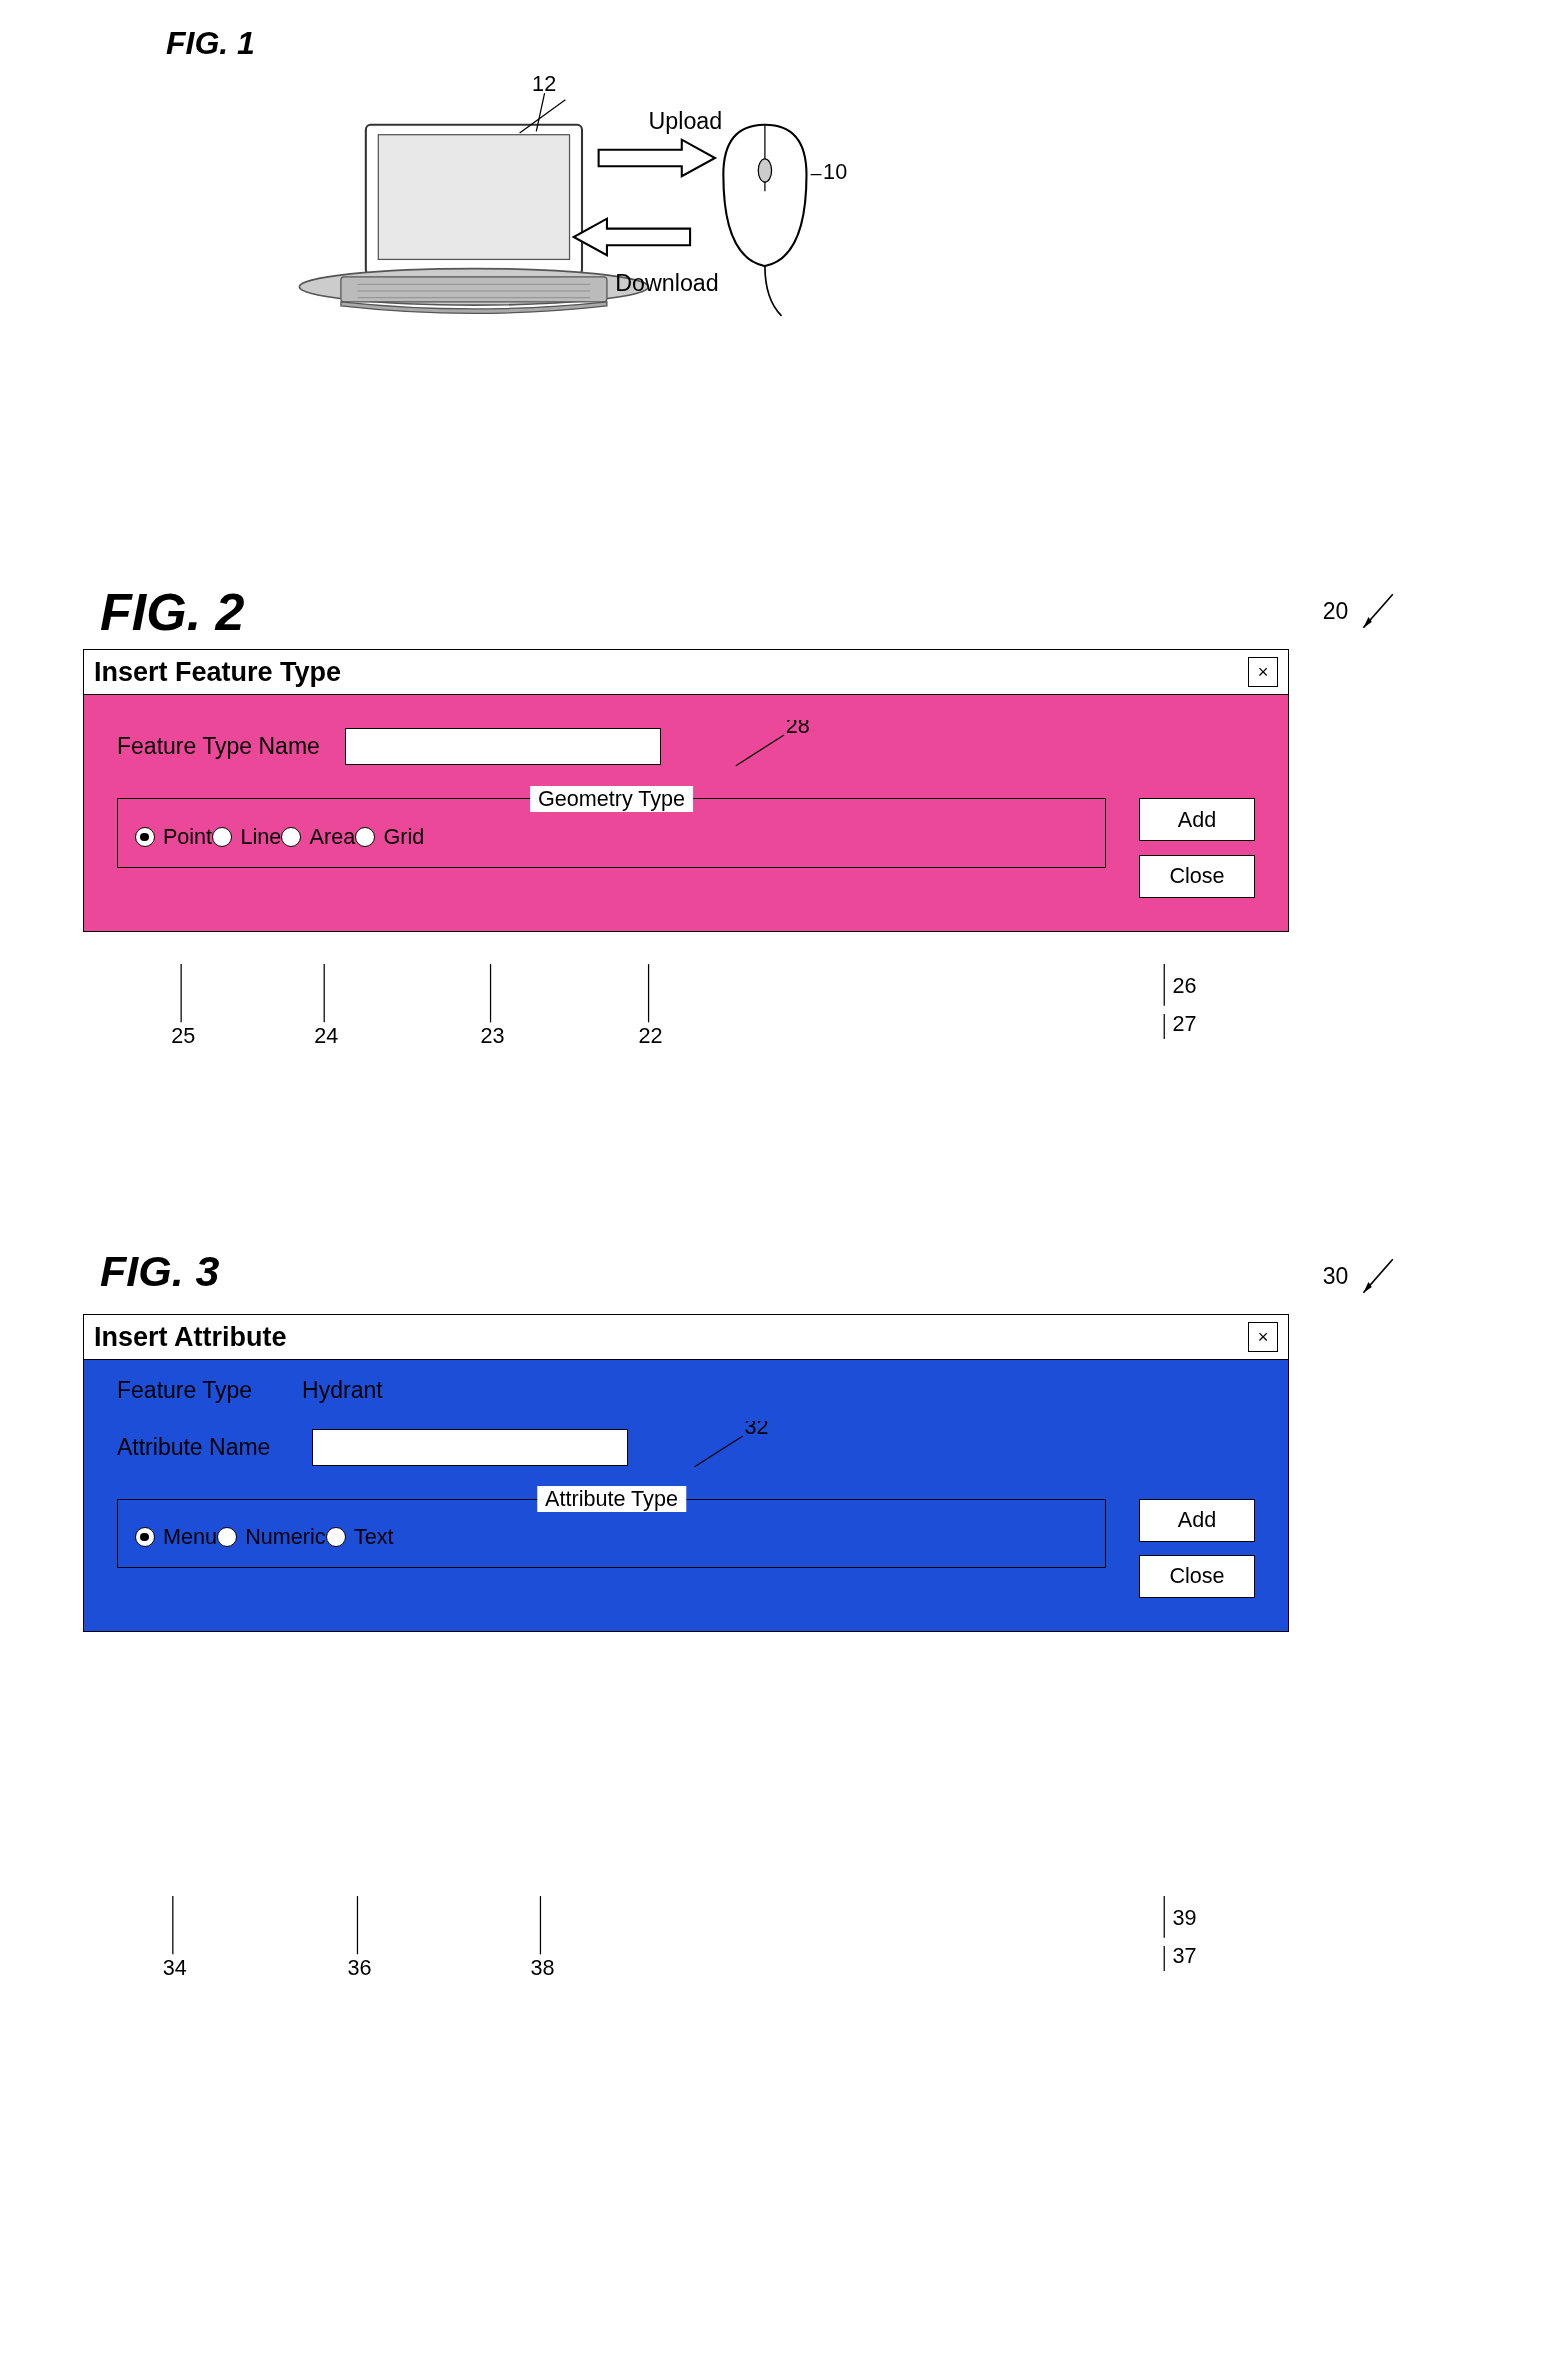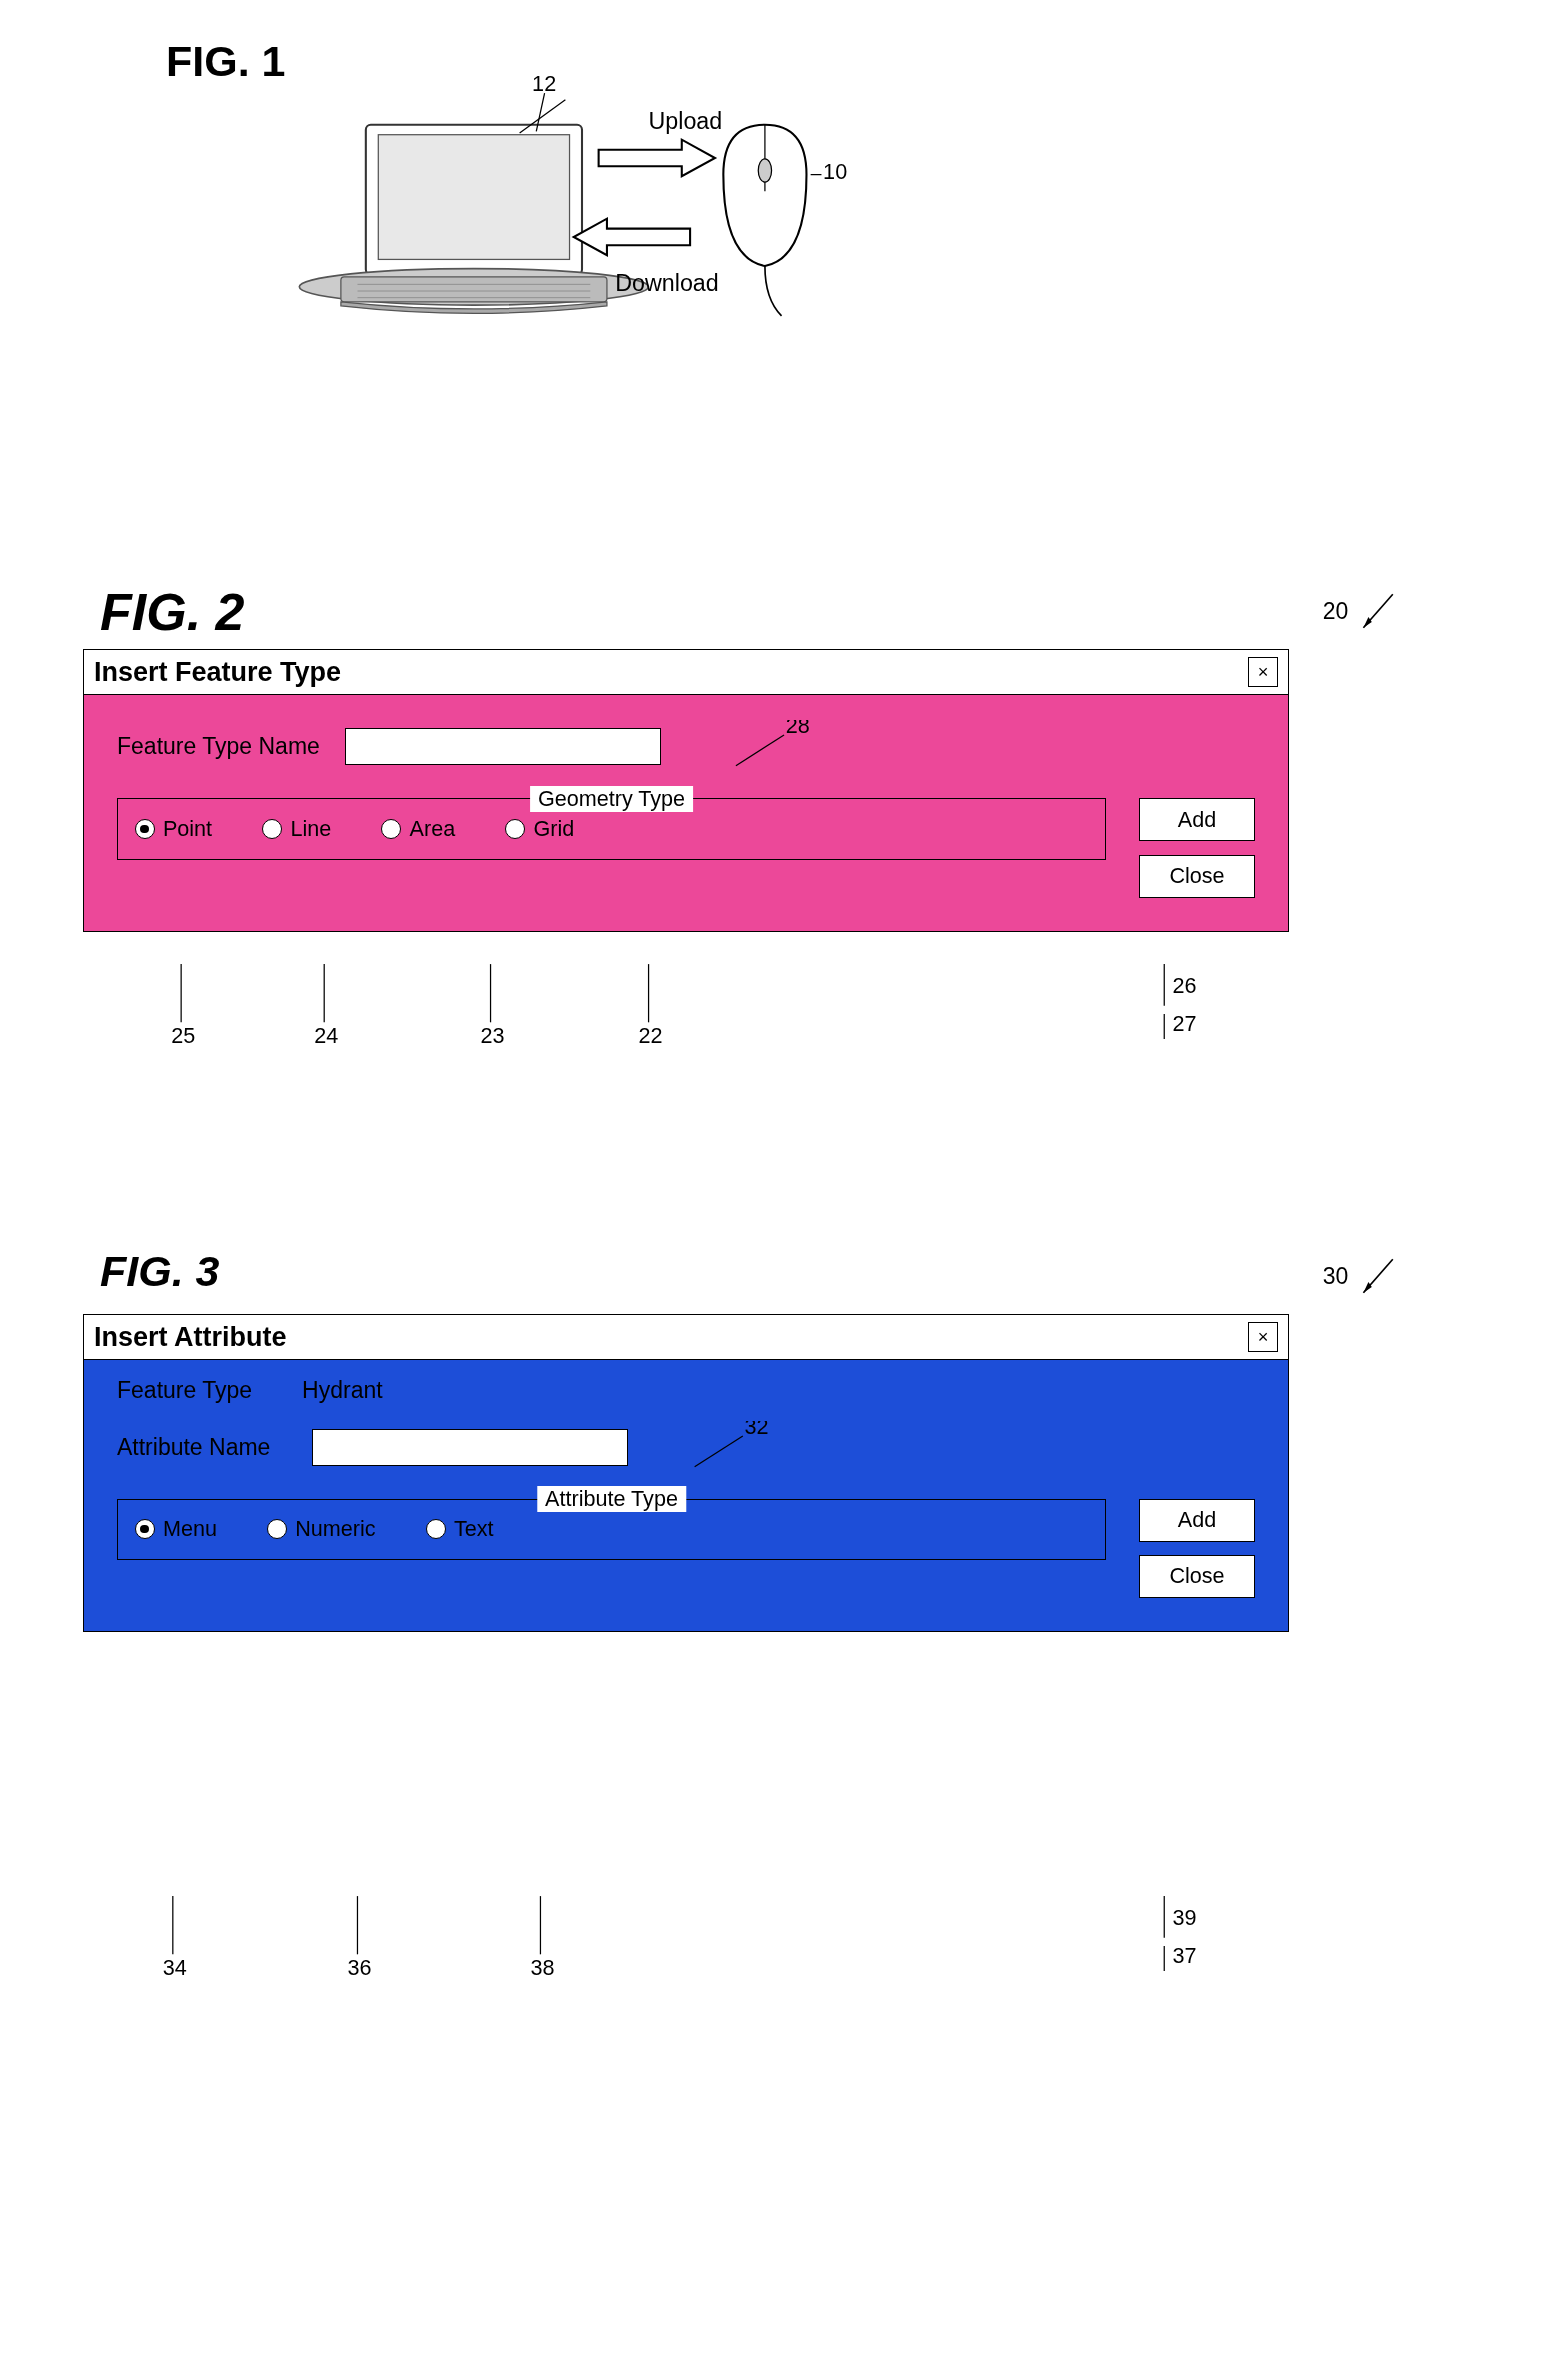--- a/index.html
+++ b/index.html
@@ -14,24 +14,25 @@
 
     
     .fig1-section {
       position: absolute;
       top: 25px;
       left: 166px;
       width: 748px;
       height: 399px;
     }
     .fig1-label {
-      font-size: 43px;
+      font-size: 32px;
       font-weight: bold;
-      position: absolute;
-      top: 12px;
+      font-style: italic;
+      position: absolute;
+      top: 0;
       left: 0;
     }
     .fig1-diagram {
       position: absolute;
       top: 33px;
       left: 125px;
       width: 582px;
       height: 333px;
     }
 
@@ -116,22 +117,21 @@
       top: -13.3px;
       left: 50%;
       transform: translateX(-50%);
       background: #fff;
       padding: 0 8.3px;
       font-size: 21.6px;
     }
     .radio-row {
       display: flex;
       align-items: center;
-      gap: 50px;
-      margin-top: 0;
+      margin-top: 8px;
     }
     .radio-item {
       display: flex;
       align-items: center;
       gap: 8.3px;
       font-size: 21.6px;
     }
     .radio-outer {
       width: 20px;
       height: 20px;

